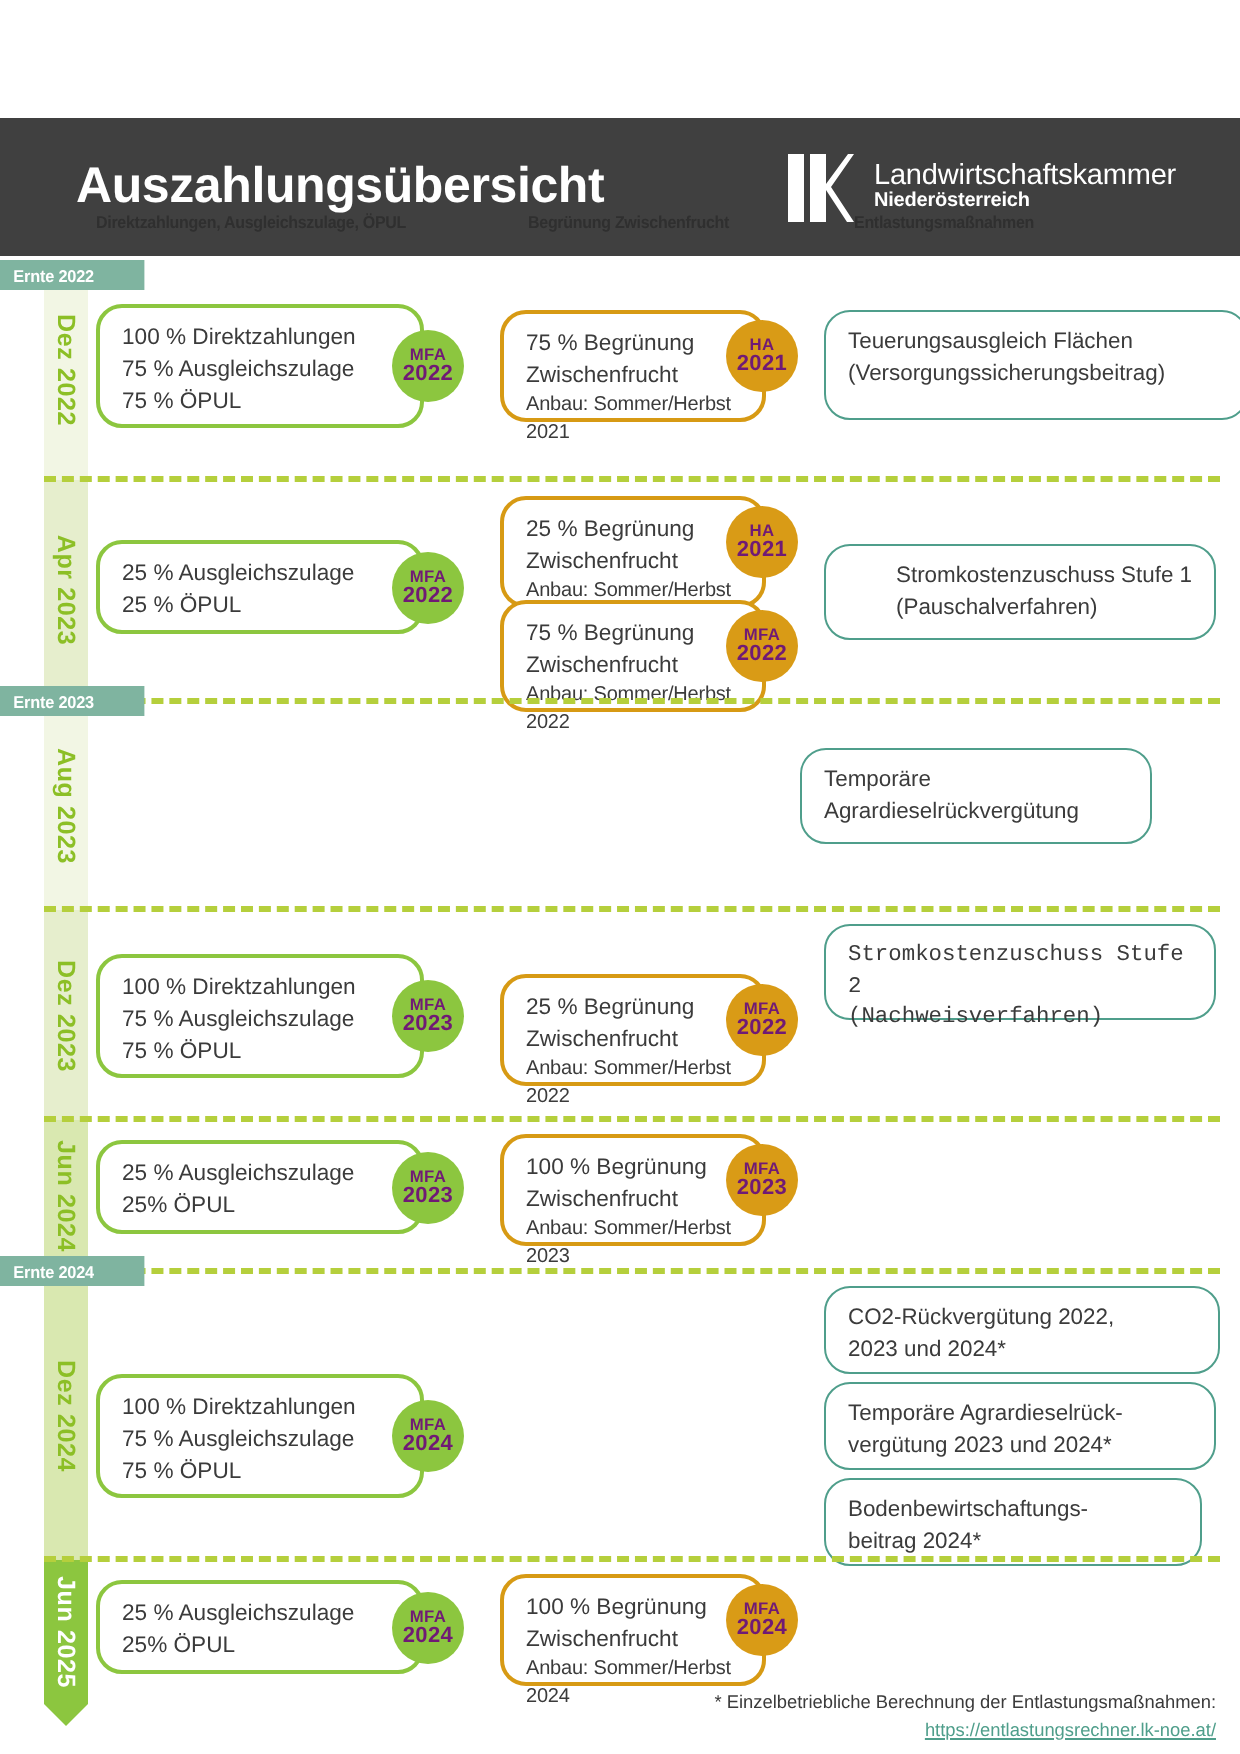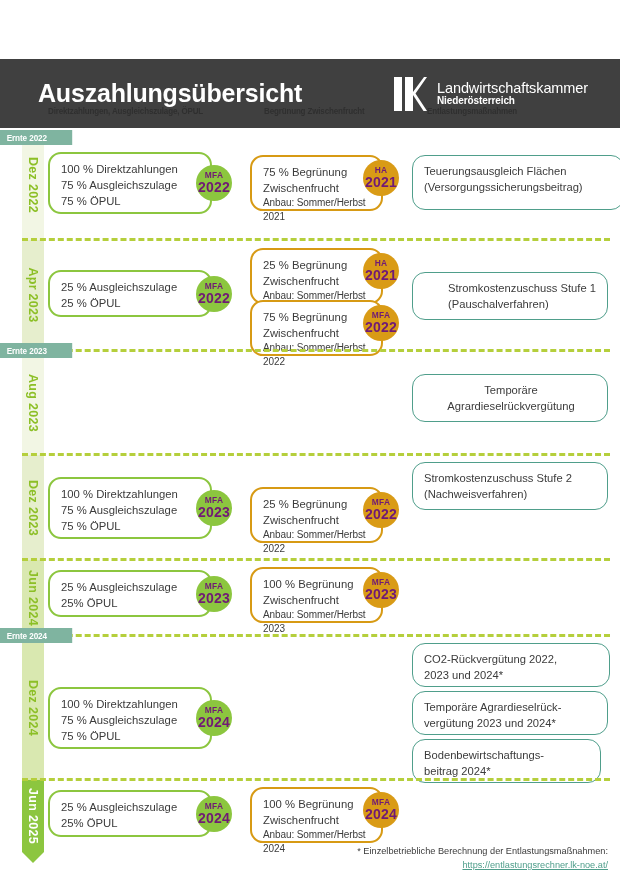--- a/index.html
+++ b/index.html
@@ -112,21 +112,21 @@
     position:absolute;
     width:36px; height:36px; border-radius:50%;
     display:flex; flex-direction:column;
     align-items:center; justify-content:center;
     color:#701a75; z-index:5;
     line-height:1.05;
   }
   .badge.green  { background:#8cc63f; }
   .badge.orange { background:#d99b16; }
   .badge .b1 { font-size:8.4px; font-weight:bold; letter-spacing:0.2px;}
-  .badge .b2 { font-size:14px; font-weight:bold; letter-spacing:0.2px;}
+  .badge .b2 { font-size:11px; font-weight:bold; letter-spacing:0.2px;}
 
   
   .footnote {
     position:absolute; right:12px; top:845px;
     text-align:right; color:#3b3b3b; font-size:9.2px; line-height:1.5;
   }
   .footnote a, .footnote .url {
     color:#4f9e8b; text-decoration:underline; display:block;
   }
 </style>
@@ -262,28 +262,28 @@
     <span class="b2">2022</span>
   </div>
 
   <div class="pill teal" style="left:412px;top:272px;width:196px;height:48px;padding-left:24px;">
     <div class="lines">
       <div>Stromkostenzuschuss Stufe 1</div>
       <div>(Pauschalverfahren)</div>
     </div>
   </div>
 
-  <div class="pill teal" style="left:412px;top:374px;width:196px;height:48px;text-align:center;">
+  <div class="pill teal" style="left:400px;top:374px;width:176px;height:48px;">
     <div class="lines">
       <div>Temporäre</div>
       <div>Agrardieselrückvergütung</div>
     </div>
   </div>
 
-  <div class="pill teal" style="left:412px;top:462px;width:196px;height:48px;">
+  <div class="pill teal" style="left:412px;top:462px;width:196px;height:48px;font-family:Liberation Mono, monospace;">
     <div class="lines">
       <div>Stromkostenzuschuss Stufe 2</div>
       <div>(Nachweisverfahren)</div>
     </div>
   </div>
 
   <div class="pill green" style="left:48px;top:477px;width:164px;height:62px;">
     <div class="lines">
       <div>100 % Direktzahlungen</div>
       <div>75 % Ausgleichszulage</div>

